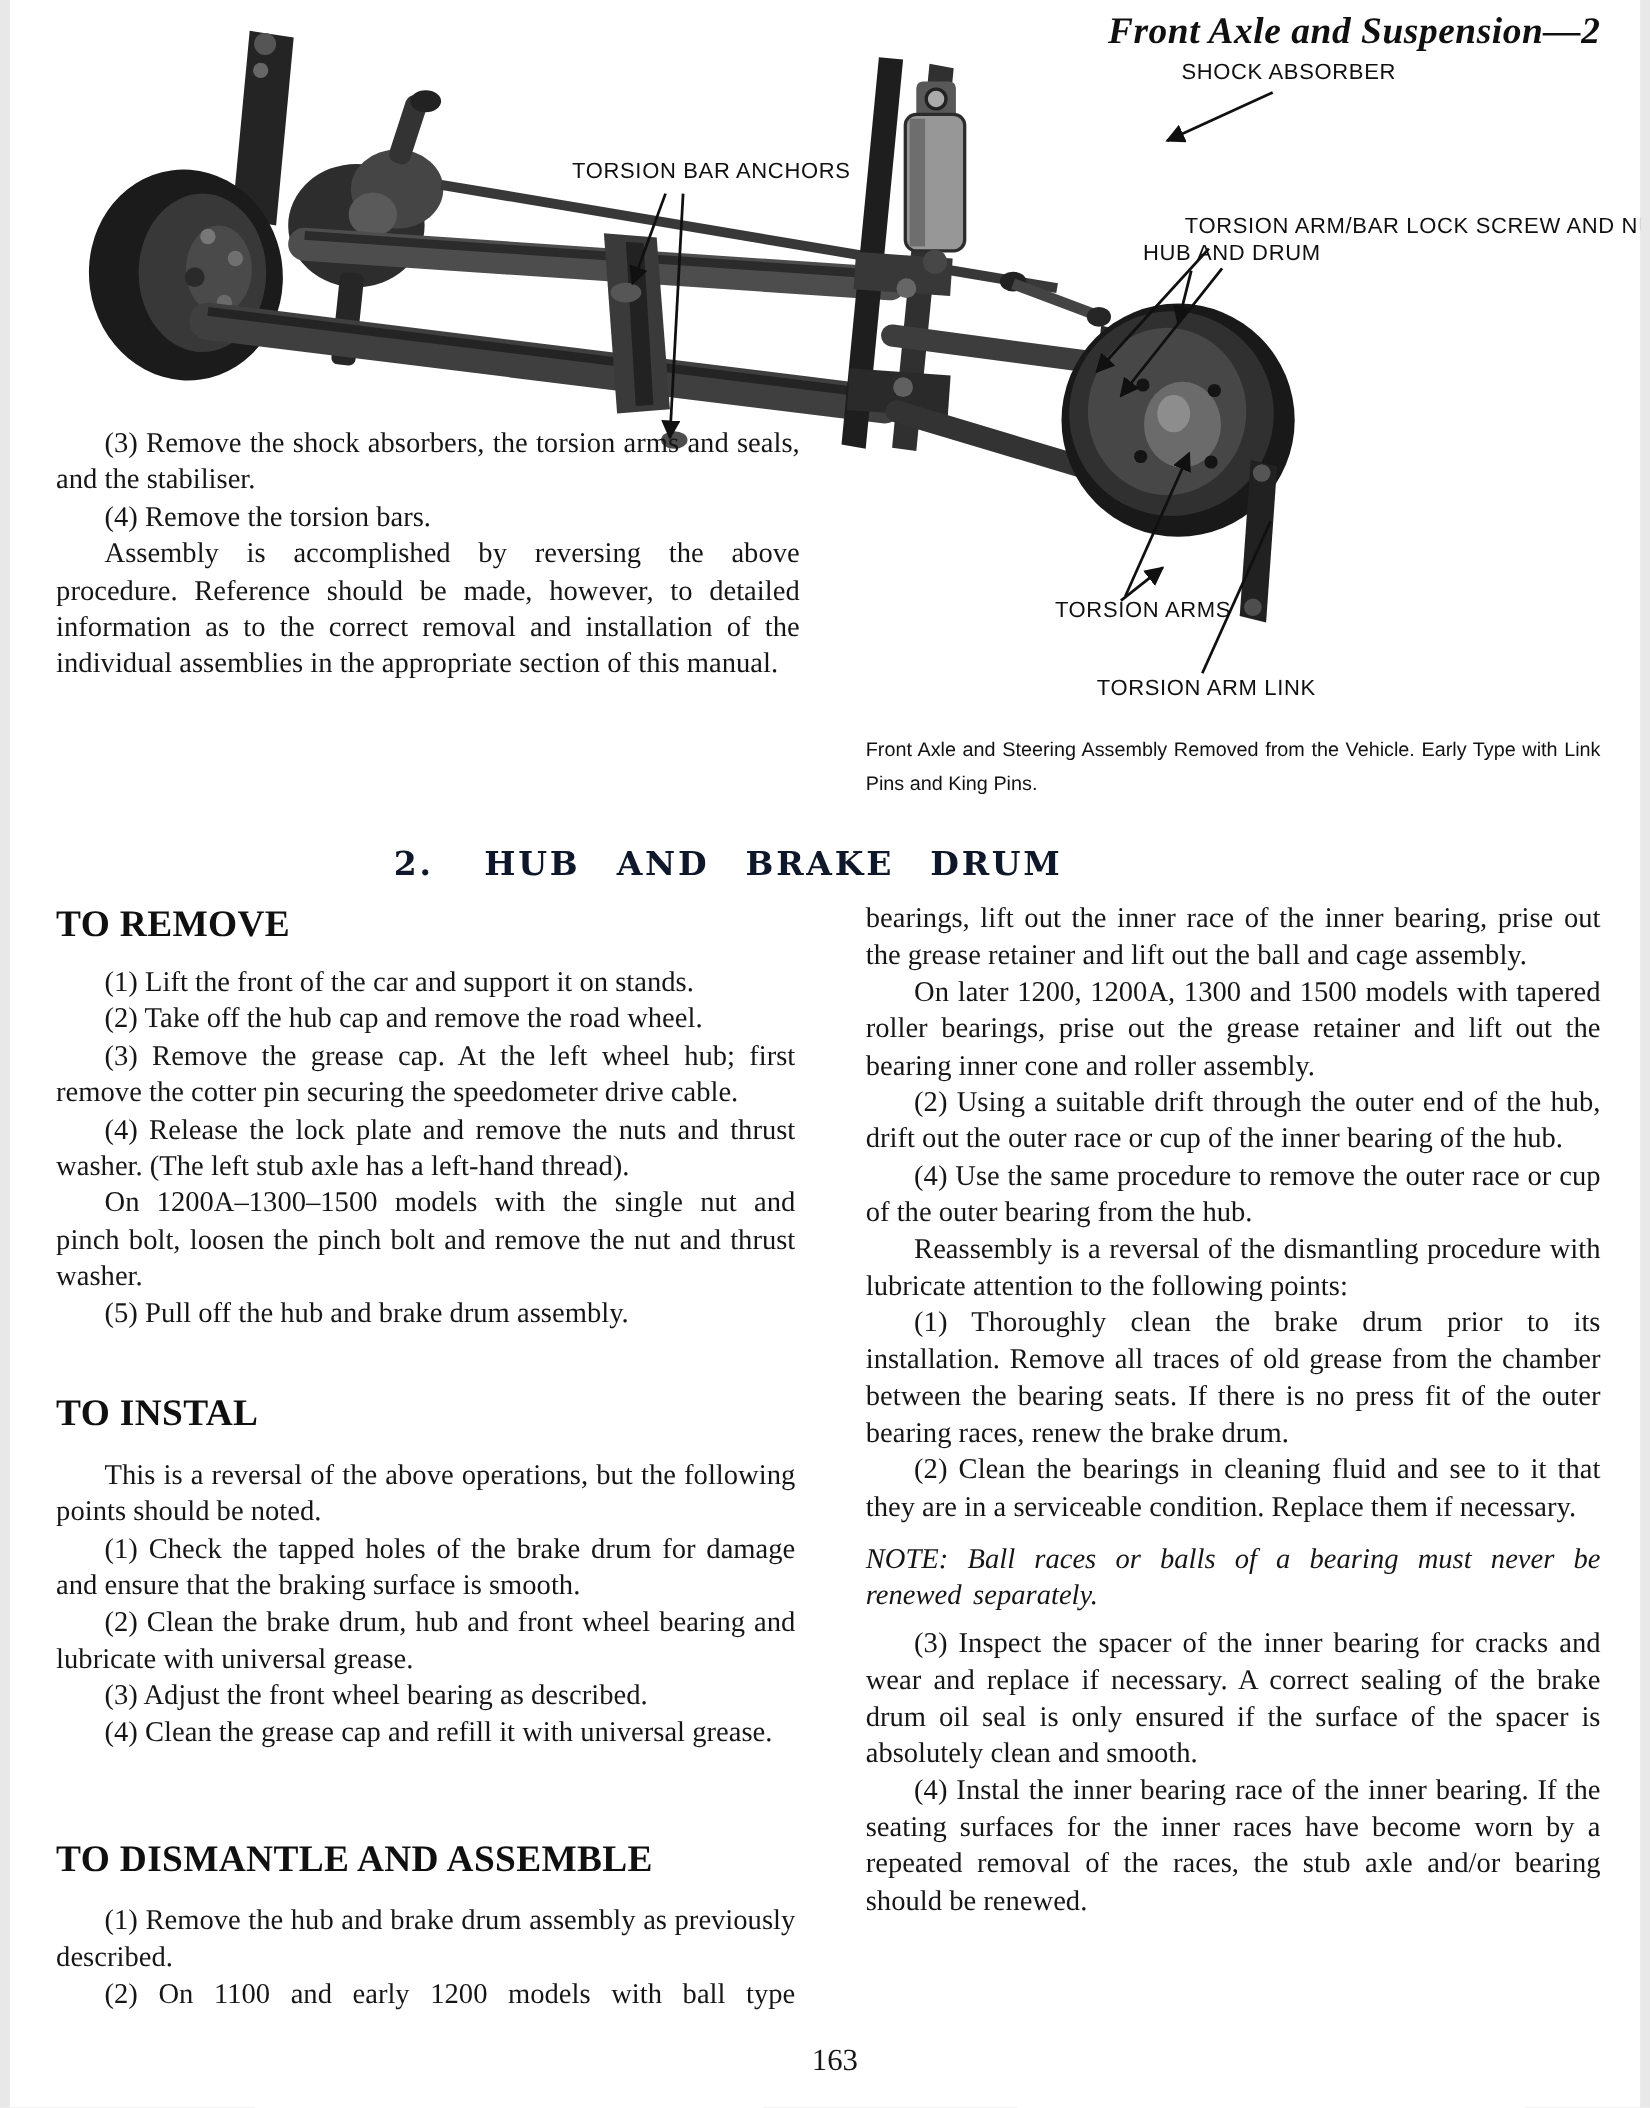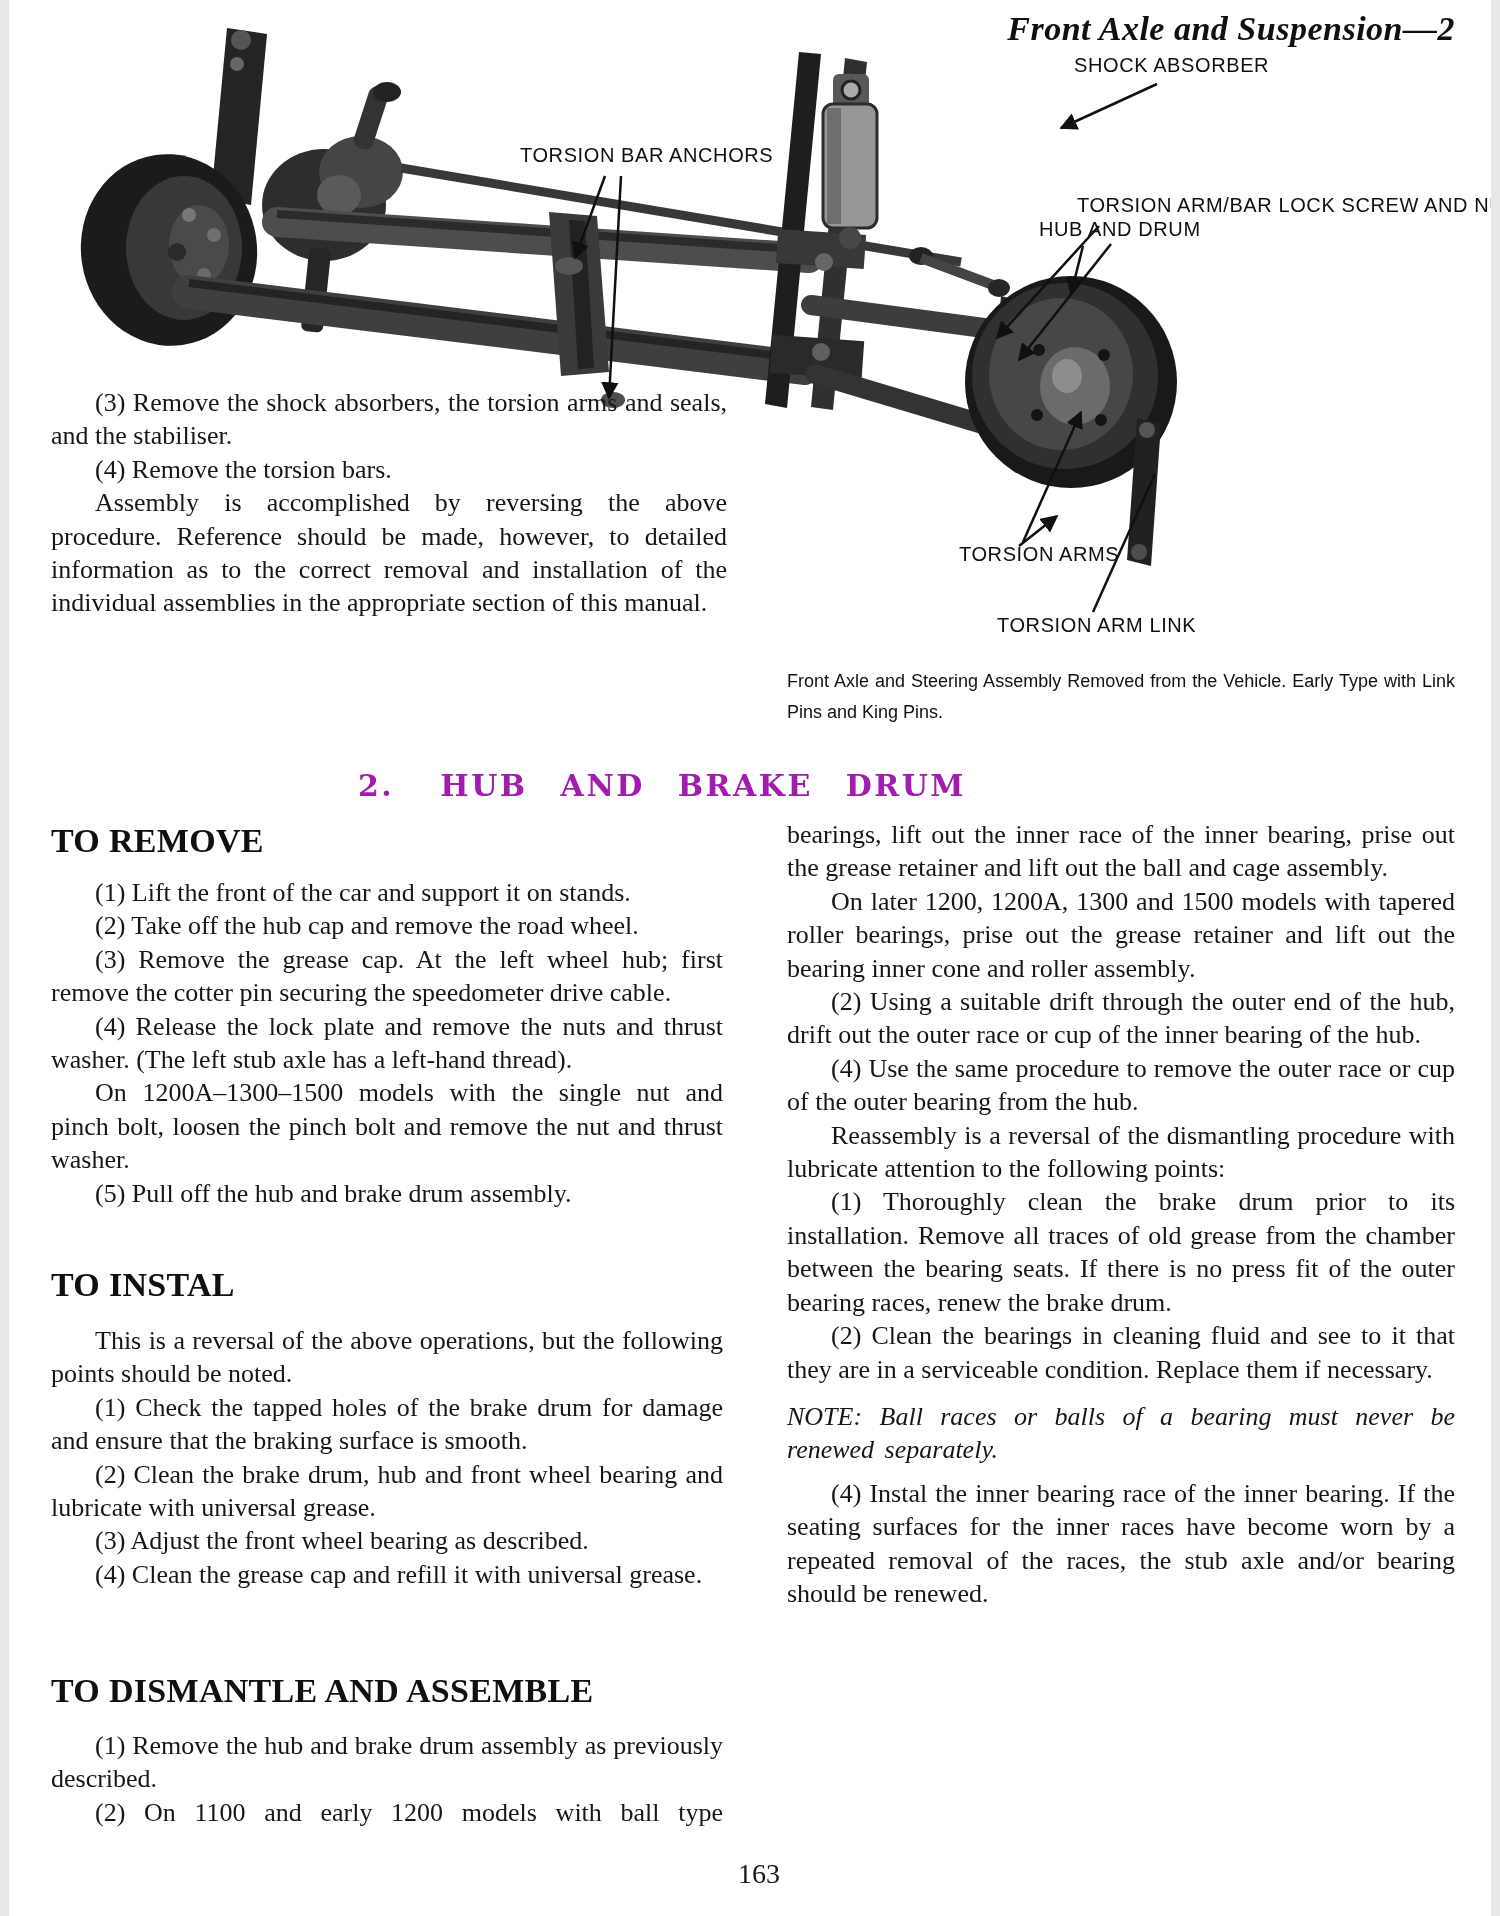--- a/index.html
+++ b/index.html
@@ -21,21 +21,21 @@
   .leader{stroke:#101010;stroke-width:2.5;fill:none;}
   .intro-block{position:absolute;top:386px;left:42px;width:676px;}
   .caption{
     position:absolute;top:666px;left:778px;width:668px;
     font-family:"Liberation Sans",sans-serif;font-size:18px;line-height:31px;
     text-align:justify;color:#111;
   }
   .section-heading{
     position:absolute;top:768px;left:0;width:1306px;text-align:center;
     font-family:"DejaVu Serif",serif;font-weight:bold;font-size:30px;
-    letter-spacing:2.5px;color:#a21caf;white-space:nowrap;
+    letter-spacing:2.5px;color:#0f172a;white-space:nowrap;
   }
   .section-heading .num{margin-right:46px;}
   .section-heading .ttl{word-spacing:20px;}
   .subhead{
     position:absolute;left:42px;
     font-family:"Liberation Serif",serif;font-weight:bold;font-size:34px;
     letter-spacing:.3px;color:#101010;white-space:nowrap;
   }
   .col{position:absolute;}
   .col-left{left:42px;width:672px;}
@@ -203,18 +203,19 @@
 
   <div class="col col-right">
     <p class="body">bearings, lift out the inner race of the inner bearing, prise out the grease retainer and lift out the ball and cage assembly.</p>
     <p class="body indent">On later 1200, 1200A, 1300 and 1500 models with tapered roller bearings, prise out the grease retainer and lift out the bearing inner cone and roller assembly.</p>
     <p class="body indent">(2) Using a suitable drift through the outer end of the hub, drift out the outer race or cup of the inner bearing of the hub.</p>
     <p class="body indent">(4) Use the same procedure to remove the outer race or cup of the outer bearing from the hub.</p>
     <p class="body indent">Reassembly is a reversal of the dismantling procedure with lubricate attention to the following points:</p>
     <p class="body indent">(1) Thoroughly clean the brake drum prior to its installation. Remove all traces of old grease from the chamber between the bearing seats. If there is no press fit of the outer bearing races, renew the brake drum.</p>
     <p class="body indent">(2) Clean the bearings in cleaning fluid and see to it that they are in a serviceable condition. Replace them if necessary.</p>
     <p class="body note">NOTE: Ball races or balls of a bearing must never be renewed separately.</p>
+    <p class="body indent">(3) Inspect the spacer of the inner bearing for cracks and wear and replace if necessary. A correct sealing of the brake drum oil seal is only ensured if the surface of the spacer is absolutely clean and smooth.</p>
     <p class="body indent">(4) Instal the inner bearing race of the inner bearing. If the seating surfaces for the inner races have become worn by a repeated removal of the races, the stub axle and/or bearing should be renewed.</p>
   </div>
 
   <div class="page-number">163</div>
 
 </div>
 
 </body></html>

